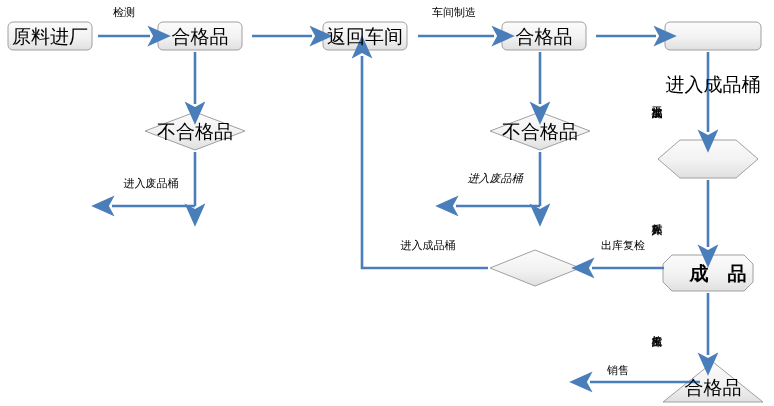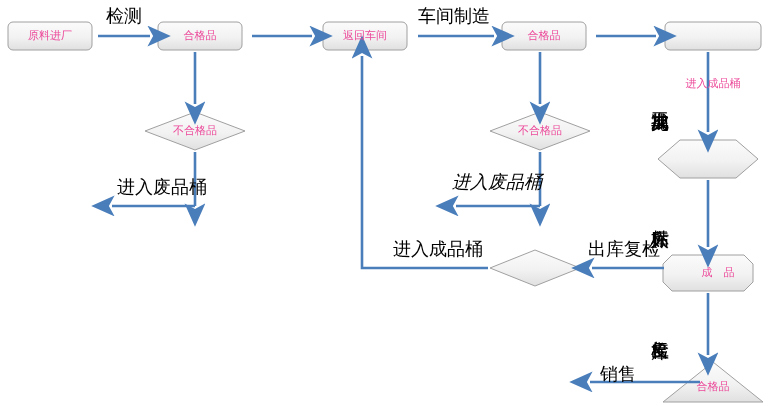--- a/index.html
+++ b/index.html
@@ -22,30 +22,30 @@
     left: 0;
     top: 0;
     width: 774px;
     height: 406px;
   }
   .node-label {
     position: absolute;
     display: flex;
     align-items: center;
     justify-content: center;
-    color: #ec4899;
-    font-size: 11px;
+    color: #000000;
+    font-size: 19px;
     line-height: 1.1;
     white-space: pre;
     pointer-events: none;
   }
   .edge-label {
     position: absolute;
     color: #000000;
-    font-size: 18px;
+    font-size: 11px;
     line-height: 1.05;
     white-space: pre;
     text-align: center;
   }
   .edge-label.vertical {
     writing-mode: vertical-rl;
     text-orientation: upright;
     letter-spacing: 0px;
     line-height: 1.0;
   }
@@ -100,21 +100,21 @@
       </g>
   </svg>
 
   <div class="node-label" style="left:8px;top:22px;width:84px;height:28px;">原料进厂</div>
   <div class="node-label" style="left:158px;top:22px;width:84px;height:28px;">合格品</div>
   <div class="node-label" style="left:323px;top:22px;width:84px;height:28px;">返回车间</div>
   <div class="node-label" style="left:502px;top:22px;width:84px;height:28px;">合格品</div>
   <div class="node-label" style="left:665px;top:22px;width:96px;height:28px;margin-top:48px;">进入成品桶</div>
   <div class="node-label" style="left:145px;top:112px;width:100px;height:38px;">不合格品</div>
   <div class="node-label" style="left:490px;top:112px;width:100px;height:38px;">不合格品</div>
-  <div class="node-label" style="left:663px;top:255px;width:110px;height:36px;">成　品</div>
+  <div class="node-label" style="left:663px;top:255px;width:110px;height:36px;font-weight:bold;">成　品</div>
   <div class="node-label" style="left:663px;top:374px;width:100px;height:26px;">合格品</div>
 
   <div class="edge-label" style="left:98px;top:7px;width:52px;">检测</div>
   <div class="edge-label" style="left:415px;top:7px;width:78px;">车间制造</div>
   <div class="edge-label" style="left:117px;top:178px;width:68px;">进入废品桶</div>
   <div class="edge-label" style="left:452px;top:173px;width:86px;font-style:italic;">进入废品桶</div>
   <div class="edge-label" style="left:393px;top:240px;width:70px;">进入成品桶</div>
   <div class="edge-label" style="left:588px;top:240px;width:70px;">出库复检</div>
   <div class="edge-label" style="left:598px;top:365px;width:40px;">销售</div>
 

